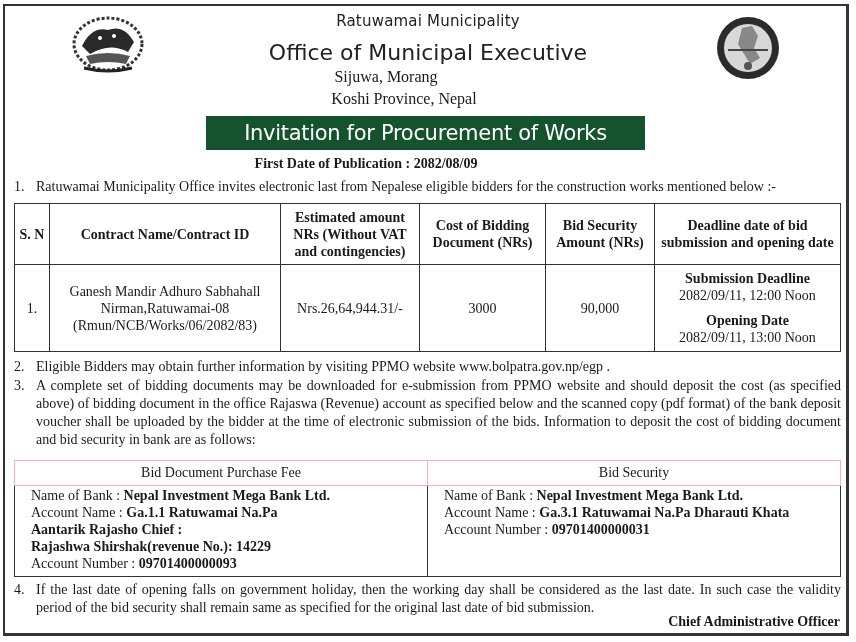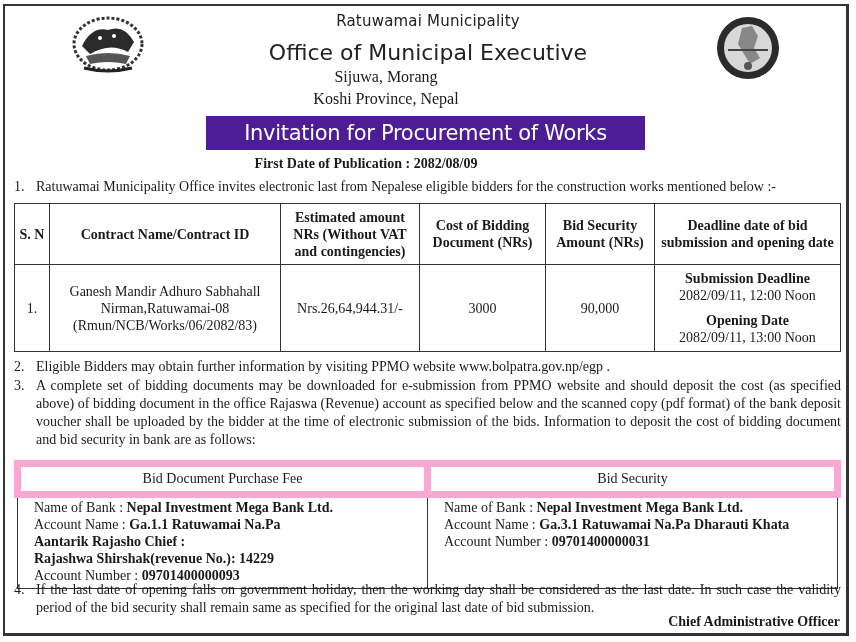--- a/index.html
+++ b/index.html
@@ -5,36 +5,36 @@
   html, body { margin: 0; padding: 0; background: #ffffff; }
   body { width: 856px; height: 642px; overflow: hidden; position: relative; font-family: "Liberation Serif", serif; color: #1a1a1a; }
   .frame { position: absolute; left: 3px; top: 4px; width: 846px; height: 632px; border: 2px solid #333; border-right-width: 3px; border-bottom-width: 3px; box-sizing: border-box; }
   .logo-left { position: absolute; left: 70px; top: 12px; width: 76px; height: 62px; }
   .logo-right { position: absolute; left: 714px; top: 14px; width: 68px; height: 68px; }
   .title1, .title2 { position: absolute; left: 0; width: 856px; text-align: center; font-family: "DejaVu Sans", sans-serif; color: #222; }
   .title1 { top: 12px; font-size: 15px; letter-spacing: 0.2px; }
   .title2 { top: 40px; font-size: 22px; }
   .addr1, .addr2 { position: absolute; left: 0; width: 772px; text-align: center; font-weight: normal; font-size: 16px; }
   .addr1 { top: 68px; }
-  .addr2 { top: 90px; }
-  .banner { position: absolute; left: 206px; top: 116px; width: 439px; height: 34px; background: #4c1d95; color: #fff; text-align: center; font-family: "DejaVu Sans", sans-serif; font-size: 21px; line-height: 34px; letter-spacing: -0.3px; }
+  .addr2 { top: 90px; padding-left: 18px; }
+  .banner { position: absolute; left: 206px; top: 116px; width: 439px; height: 34px; background: #14532d; color: #fff; text-align: center; font-family: "DejaVu Sans", sans-serif; font-size: 21px; line-height: 34px; letter-spacing: -0.3px; }
   .pubdate { position: absolute; left: 0; width: 732px; top: 156px; text-align: center; font-weight: bold; font-size: 14px; }
   .para { position: absolute; font-size: 14px; line-height: 18px; }
   .p1 { left: 14px; top: 178px; width: 832px; }
   .num { display: inline-block; width: 22px; }
   table.works { position: absolute; left: 14px; top: 203px; width: 827px; border-collapse: collapse; font-size: 14px; }
   table.works th, table.works td { border: 1px solid #333; text-align: center; vertical-align: middle; padding: 0 4px; }
   table.works th { font-weight: bold; height: 60px; line-height: 17px; }
   table.works td { height: 86px; line-height: 17px; }
   .dl-label { font-weight: bold; }
   .dl-gap { height: 8px; }
   .p2 { left: 14px; top: 358px; width: 832px; }
   .p3 { left: 14px; top: 377px; width: 827px; text-align: justify; }
   table.bank { position: absolute; left: 14px; top: 460px; width: 827px; border-collapse: collapse; font-size: 14px; }
-  table.bank th { border: 7px solid #f9a8d4; font-weight: normal; height: 22px; }
+  table.bank th { border: 1px solid #f9a8d4; font-weight: normal; height: 22px; }
   table.bank td { border: 1px solid #333; vertical-align: top; padding: 1px 16px; line-height: 17px; height: 88px; }
   table.bank b { font-weight: bold; }
   .p4 { left: 14px; top: 581px; width: 827px; text-align: justify; }
   .sign { position: absolute; right: 16px; top: 614px; font-weight: bold; font-size: 14px; }
 </style>
 </head>
 <body>
 
 <div class="frame"></div>
 

